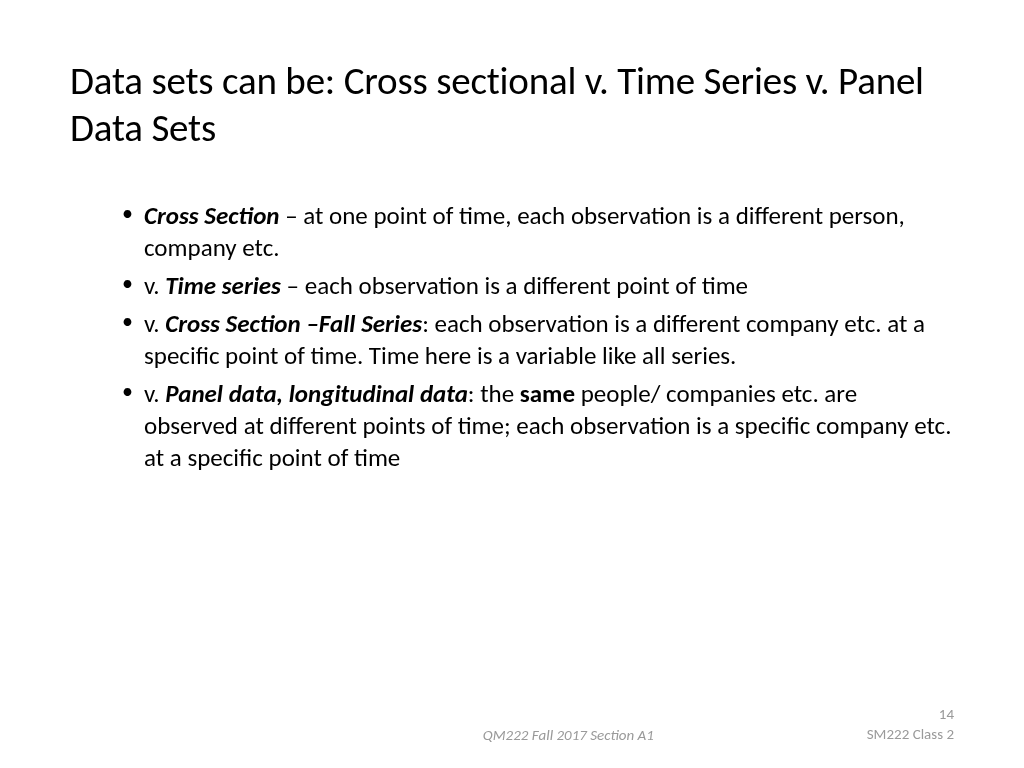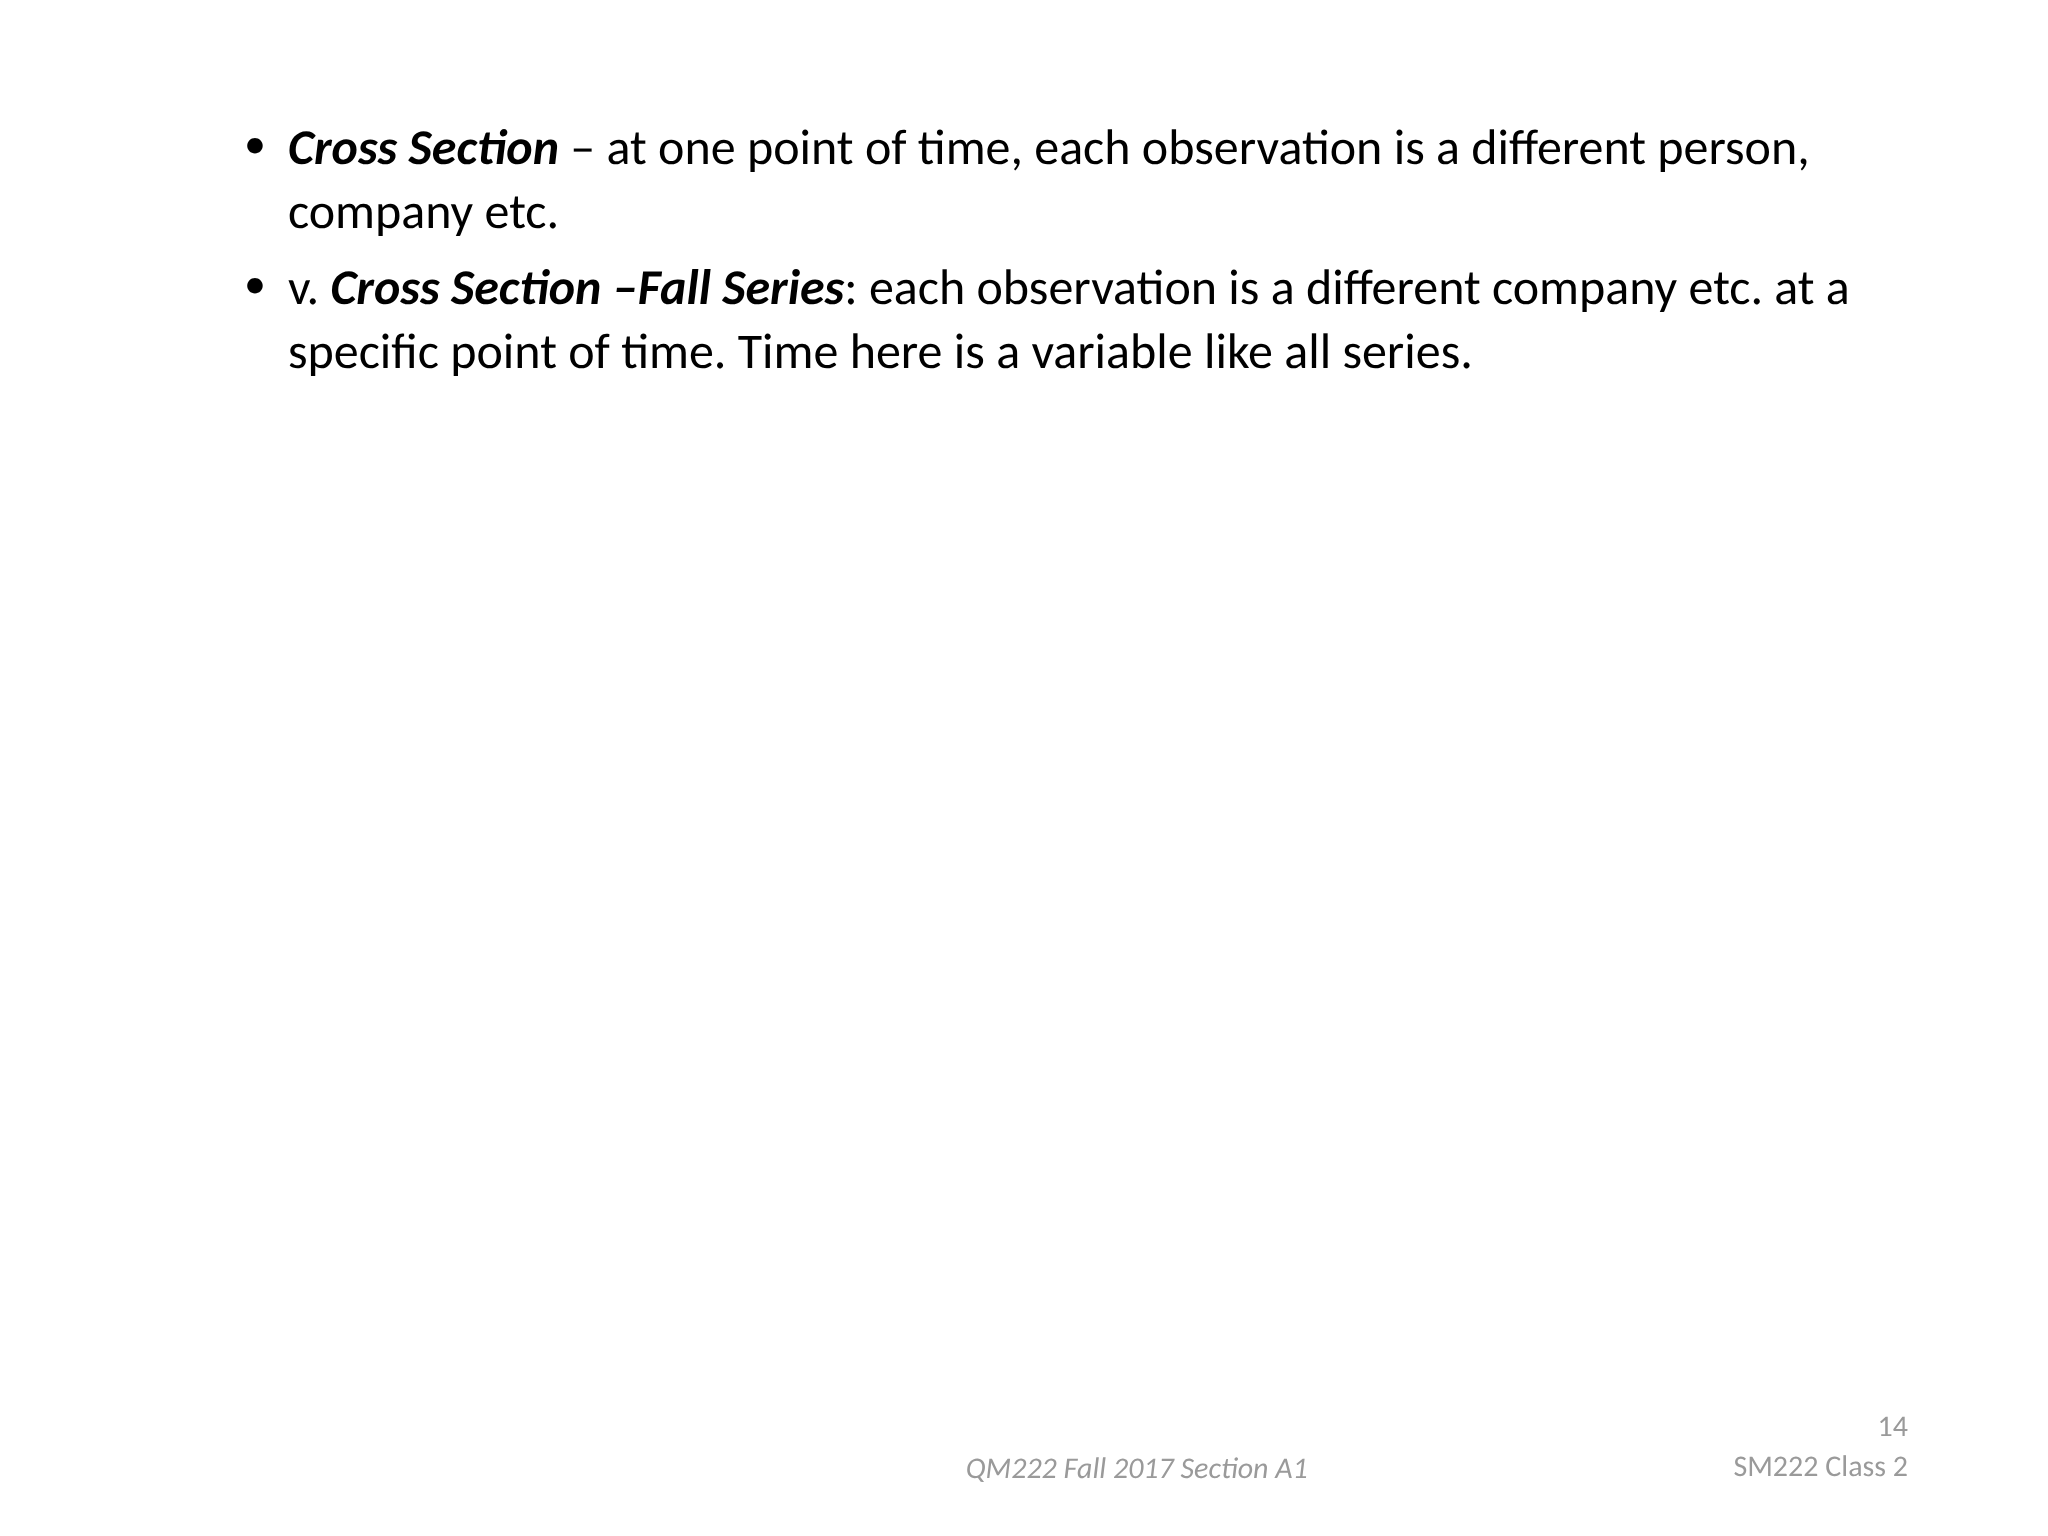--- a/index.html
+++ b/index.html
@@ -54,27 +54,34 @@
       font-size: 15px;
       color: #9a9a9a;
     }
     .footer .left { flex: 1; text-align: center; padding-left: 200px; font-style: italic; }
     .footer .right { text-align: right; line-height: 1.3; margin-top: 24px; }
   </style>
 </head>
 <body>
 
 <div class="slide">
+  <h1 class="title">Data sets can be:  Cross sectional v. Time Series v. Panel Data Sets</h1>
 
   <ul class="bullets">
     <li>
       <span class="bi">Cross Section</span><span> – </span><span>at one point of time, each observation is a different person, company etc.</span>
     </li>
     <li>
+      <span>v. </span><span class="bi">Time series</span><span> – </span><span>each observation is a different point of time</span>
+    </li>
+    <li>
       <span>v. </span><span class="bi">Cross Section –Fall Series</span><span>: </span><span>each observation is a different company etc. at a specific point of time. Time here is a variable like all series.</span>
+    </li>
+    <li>
+      <span>v. </span><span class="bi">Panel data, longitudinal data</span><span>: the </span><span class="b">same</span><span> people/ companies etc. are observed at different points of time; each observation is a specific  company etc. at a specific point of time</span>
     </li>
   </ul>
 </div>
 
 <div class="footer">
   <div class="left">QM222 Fall 2017 Section A1</div>
   <div class="right">
     <div>14</div>
     <div>SM222 Class 2</div>
   </div>

